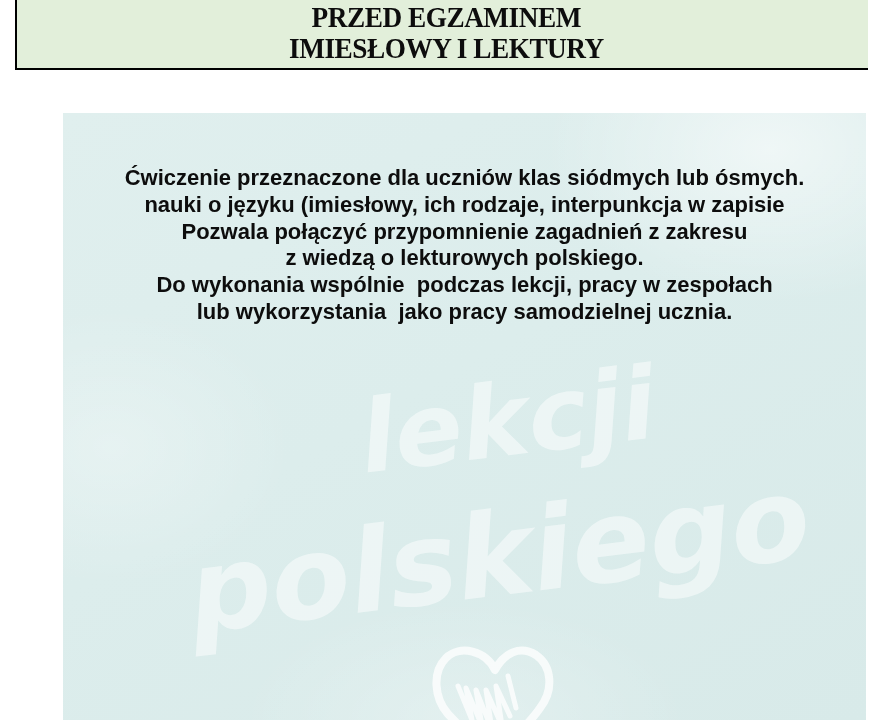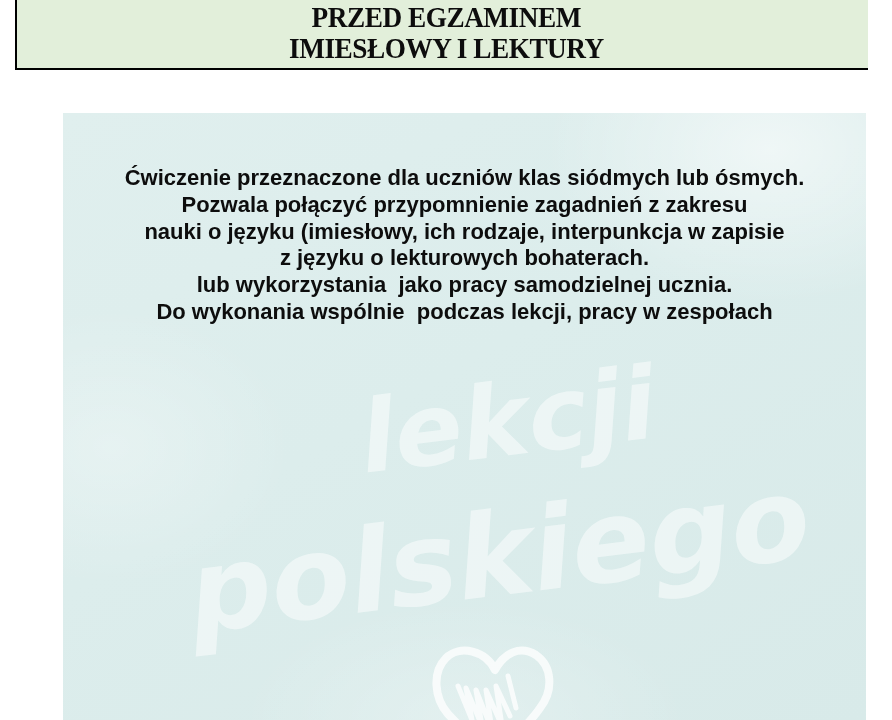--- a/index.html
+++ b/index.html
@@ -105,21 +105,21 @@
       <g transform="translate(367,533)" opacity="0.78">
         <path d="M65,24 C56,5 30,-2 16,12 C2,26 4,52 18,68 C32,84 52,98 64,114
                  C76,98 98,80 110,62 C124,44 122,20 106,9 C90,-1 74,7 65,24 Z" fill="none" stroke="#ffffff" stroke-width="8" stroke-linejoin="round" stroke-linecap="round"></path>
         <path d="M28,40 L42,74 L36,42 L52,80 L46,44 L62,84 L56,44 L72,80 L66,40 L80,70" fill="none" stroke="#ffffff" stroke-width="5" stroke-linejoin="round" stroke-linecap="round"></path>
         <path d="M78,30 L86,62" fill="none" stroke="#ffffff" stroke-width="5" stroke-linecap="round"></path>
       </g>
     </svg>
 
     <div class="intro">
       <div class="para-line">Ćwiczenie przeznaczone dla uczniów klas siódmych lub ósmych.</div>
+      <div class="para-line">nauki o języku (imiesłowy, ich rodzaje, interpunkcja w zapisie</div>
       <div class="para-line">Pozwala połączyć przypomnienie zagadnień z zakresu</div>
-      <div class="para-line">nauki o języku (imiesłowy, ich rodzaje, interpunkcja w zapisie</div>
-      <div class="para-line">z języku o lekturowych bohaterach.</div>
+      <div class="para-line">z wiedzą o lekturowych polskiego.</div>
+      <div class="para-line">Do wykonania wspólnie  podczas lekcji, pracy w zespołach</div>
       <div class="para-line">lub wykorzystania  jako pracy samodzielnej ucznia.</div>
-      <div class="para-line">Do wykonania wspólnie  podczas lekcji, pracy w zespołach</div>
     </div>
 
   </div>
 </div>
 
 </body></html>

